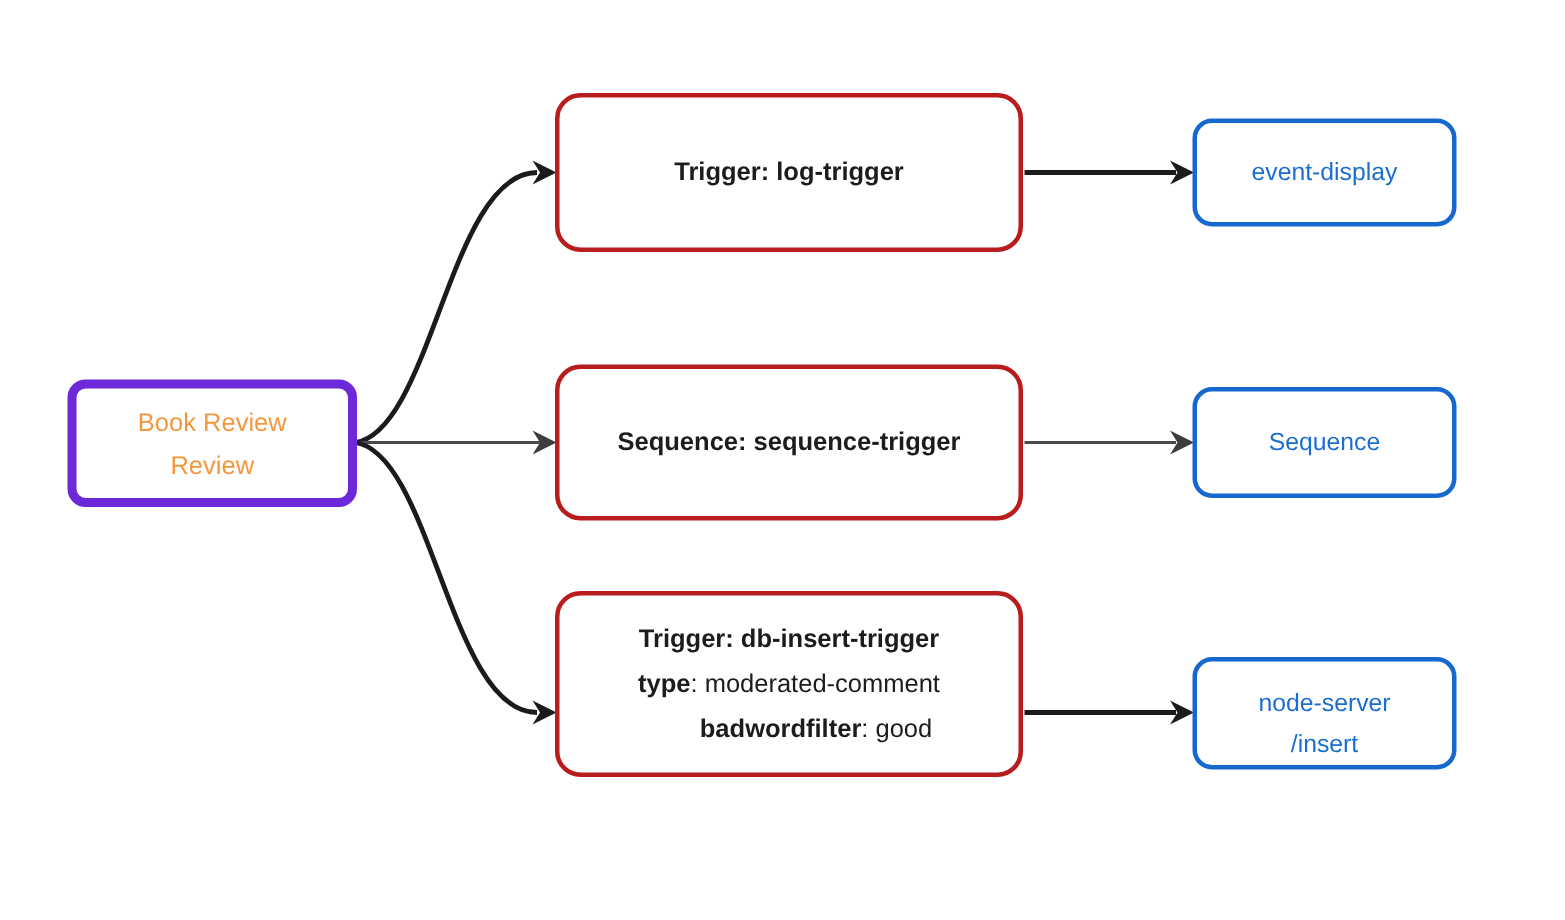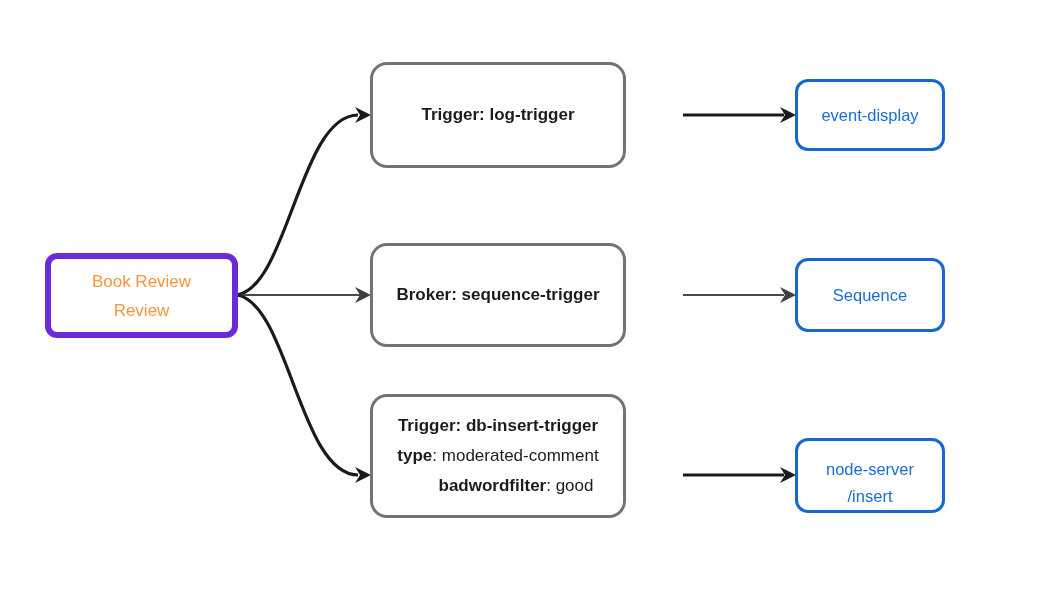--- a/index.html
+++ b/index.html
@@ -30,32 +30,32 @@
   }
   .broker {
     left: 45px; top: 253px; width: 193px; height: 85px;
     border: 6px solid #6d28d9;
     border-radius: 12px;
     color: #F6963C;
     font-size: 17px;
     line-height: 29px;
   }
   .trigger {
-    left: 370px; width: 256px;
-    border: 3px solid #737373;
+    left: 370px; width: 312px;
+    border: 3px solid #b91c1c;
     border-radius: 17px;
     color: #1C1C1C;
     font-size: 17px;
     line-height: 30px;
   }
   .trigger-1 { top: 62px;  height: 106px; }
   .trigger-2 { top: 243px; height: 104px; }
   .trigger-3 { top: 394px; height: 124px; }
   .target {
-    left: 795px; width: 150px;
+    left: 795px; width: 176px;
     border: 3px solid #1668CF;
     border-radius: 13px;
     color: #1A6ED0;
     font-size: 16.5px;
     line-height: 27px;
   }
   .target-1 { top: 79px;  height: 72px; }
   .target-2 { top: 258px; height: 74px; align-items: center; }
   .target-3 { top: 438px; height: 75px; justify-content: flex-end; }
   .line { display: block; white-space: pre; }
@@ -91,21 +91,21 @@
   <div class="node broker">
     <span class="line">Book Review</span>
     <span class="line">Review</span>
   </div>
 
   <div class="node trigger trigger-1">
     <span class="line"><span class="b">Trigger: log-trigger</span><span></span></span>
   </div>
 
   <div class="node trigger trigger-2">
-    <span class="line"><span class="b">Broker: sequence-trigger</span><span></span></span>
+    <span class="line"><span class="b">Sequence: sequence-trigger</span><span></span></span>
   </div>
 
   <div class="node trigger trigger-3">
     <span class="line"><span class="b">Trigger: db-insert-trigger</span><span></span></span>
     <span class="line"><span class="b">type</span><span>: moderated-comment</span></span>
     <span class="line shift-right"><span class="b">badwordfilter</span><span>: good</span></span>
   </div>
 
   <div class="node target target-1">
     <span class="line">event-display</span>

